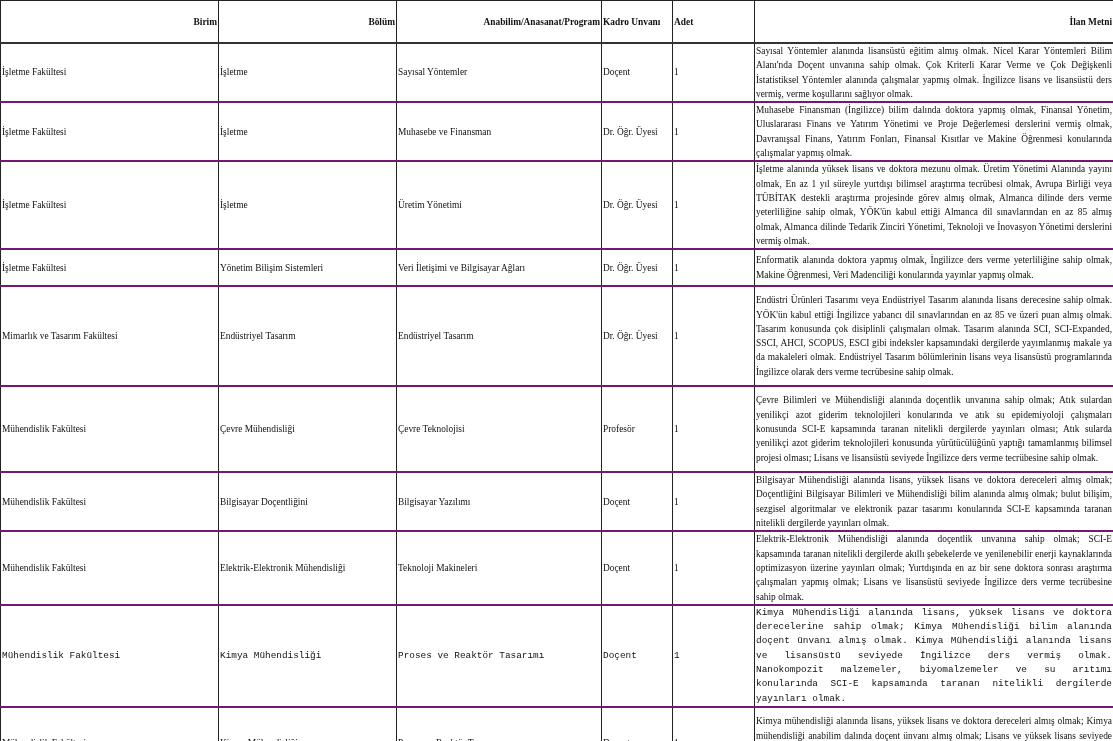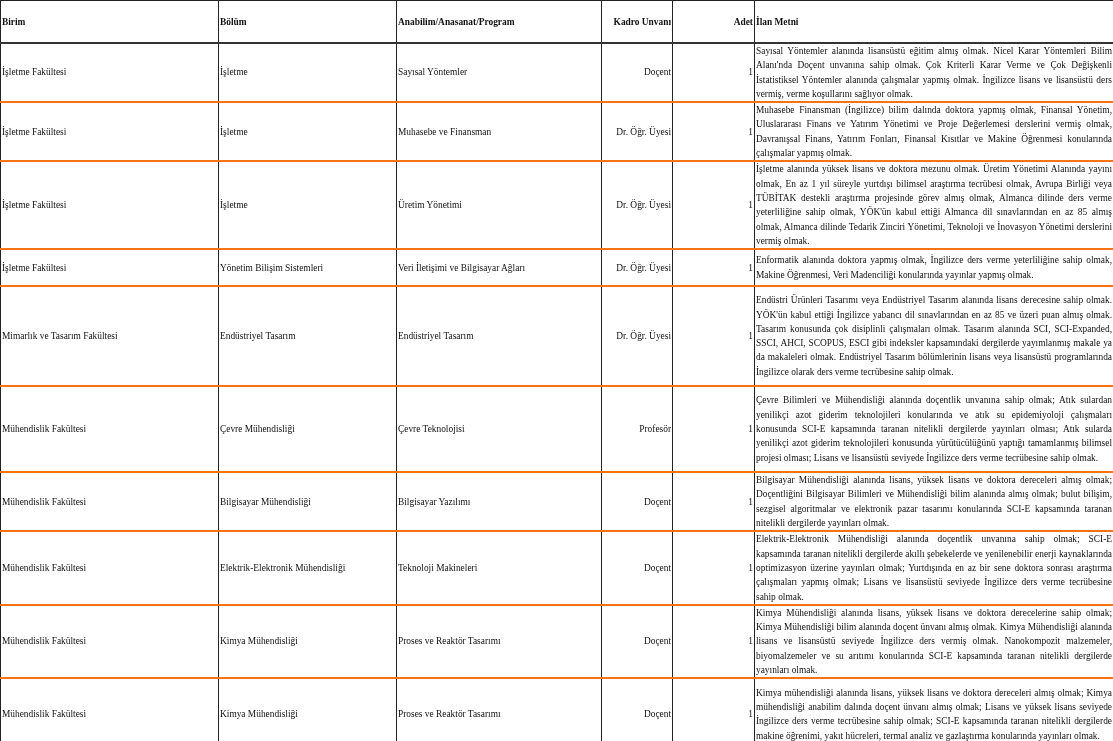--- a/index.html
+++ b/index.html
@@ -12,40 +12,40 @@
     line-height: 14.3px;
   }
   table.listing td, table.listing th {
     border: 1px solid #222;
     padding: 0 1px;
     vertical-align: middle;
     overflow: hidden;
   }
   table.listing th {
     font-weight: bold;
-    text-align: left;
+    text-align: right;
     height: 41px;
     font-size: 9.4px;
     line-height: 12px;
     border-top: 1px solid #222;
     border-bottom: 2px solid #333;
   }
-  table.listing th.center, table.listing td.center { text-align: right; }
+  table.listing th.center, table.listing td.center { text-align: left; }
   td.ilan { text-align: justify; text-align-last: left; padding: 0 3px 0 2px; }
   tr.r0 td { height: 56px; }
   tr.r1 td { height: 55px; }
   tr.r2 td { height: 85px; }
   tr.r3 td { height: 35px; }
   tr.r4 td { height: 98px; }
   tr.r5 td { height: 84px; }
   tr.r6 td { height: 56px; margin-left: 20px; }
   tr.r7 td { height: 70px; }
-  tr.r8 td { height: 69px; }
+  tr.r8 td { height: 69px; font-family: Liberation Mono, monospace; }
   tr.r9 td { height: 70px; }
-  tr.body-row td { border-bottom: 2px solid #f97316; }
+  tr.body-row td { border-bottom: 2px solid #701a75; }
   col.c-birim { width: 218px; }
   col.c-bolum { width: 178px; }
   col.c-program { width: 205px; }
   col.c-kadro { width: 71px; }
   col.c-adet { width: 82px; }
   col.c-ilan { width: 359px; }
 </style>
 </head>
 <body>
 
@@ -112,21 +112,21 @@
     <tr class="body-row r5">
       <td>Mühendislik Fakültesi</td>
       <td>Çevre Mühendisliği</td>
       <td>Çevre Teknolojisi</td>
       <td class="center">Profesör</td>
       <td class="center">1</td>
       <td class="ilan">Çevre Bilimleri ve Mühendisliği alanında doçentlik unvanına sahip olmak; Atık sulardan yenilikçi azot giderim teknolojileri konularında ve atık su epidemiyoloji çalışmaları konusunda SCI-E kapsamında taranan nitelikli dergilerde yayınları olması; Atık sularda yenilikçi azot giderim teknolojileri konusunda yürütücülüğünü yaptığı tamamlanmış bilimsel projesi olması; Lisans ve lisansüstü seviyede İngilizce ders verme tecrübesine sahip olmak.</td>
     </tr>
     <tr class="body-row r6">
       <td>Mühendislik Fakültesi</td>
-      <td>Bilgisayar Mühendisliği</td>
+      <td>Bilgisayar Doçentliğini</td>
       <td>Bilgisayar Yazılımı</td>
       <td class="center">Doçent</td>
       <td class="center">1</td>
       <td class="ilan">Bilgisayar Mühendisliği alanında lisans, yüksek lisans ve doktora dereceleri almış olmak; Doçentliğini Bilgisayar Bilimleri ve Mühendisliği bilim alanında almış olmak; bulut bilişim, sezgisel algoritmalar ve elektronik pazar tasarımı konularında SCI-E kapsamında taranan nitelikli dergilerde yayınları olmak.</td>
     </tr>
     <tr class="body-row r7">
       <td>Mühendislik Fakültesi</td>
       <td>Elektrik-Elektronik Mühendisliği</td>
       <td>Teknoloji Makineleri</td>
       <td class="center">Doçent</td>

